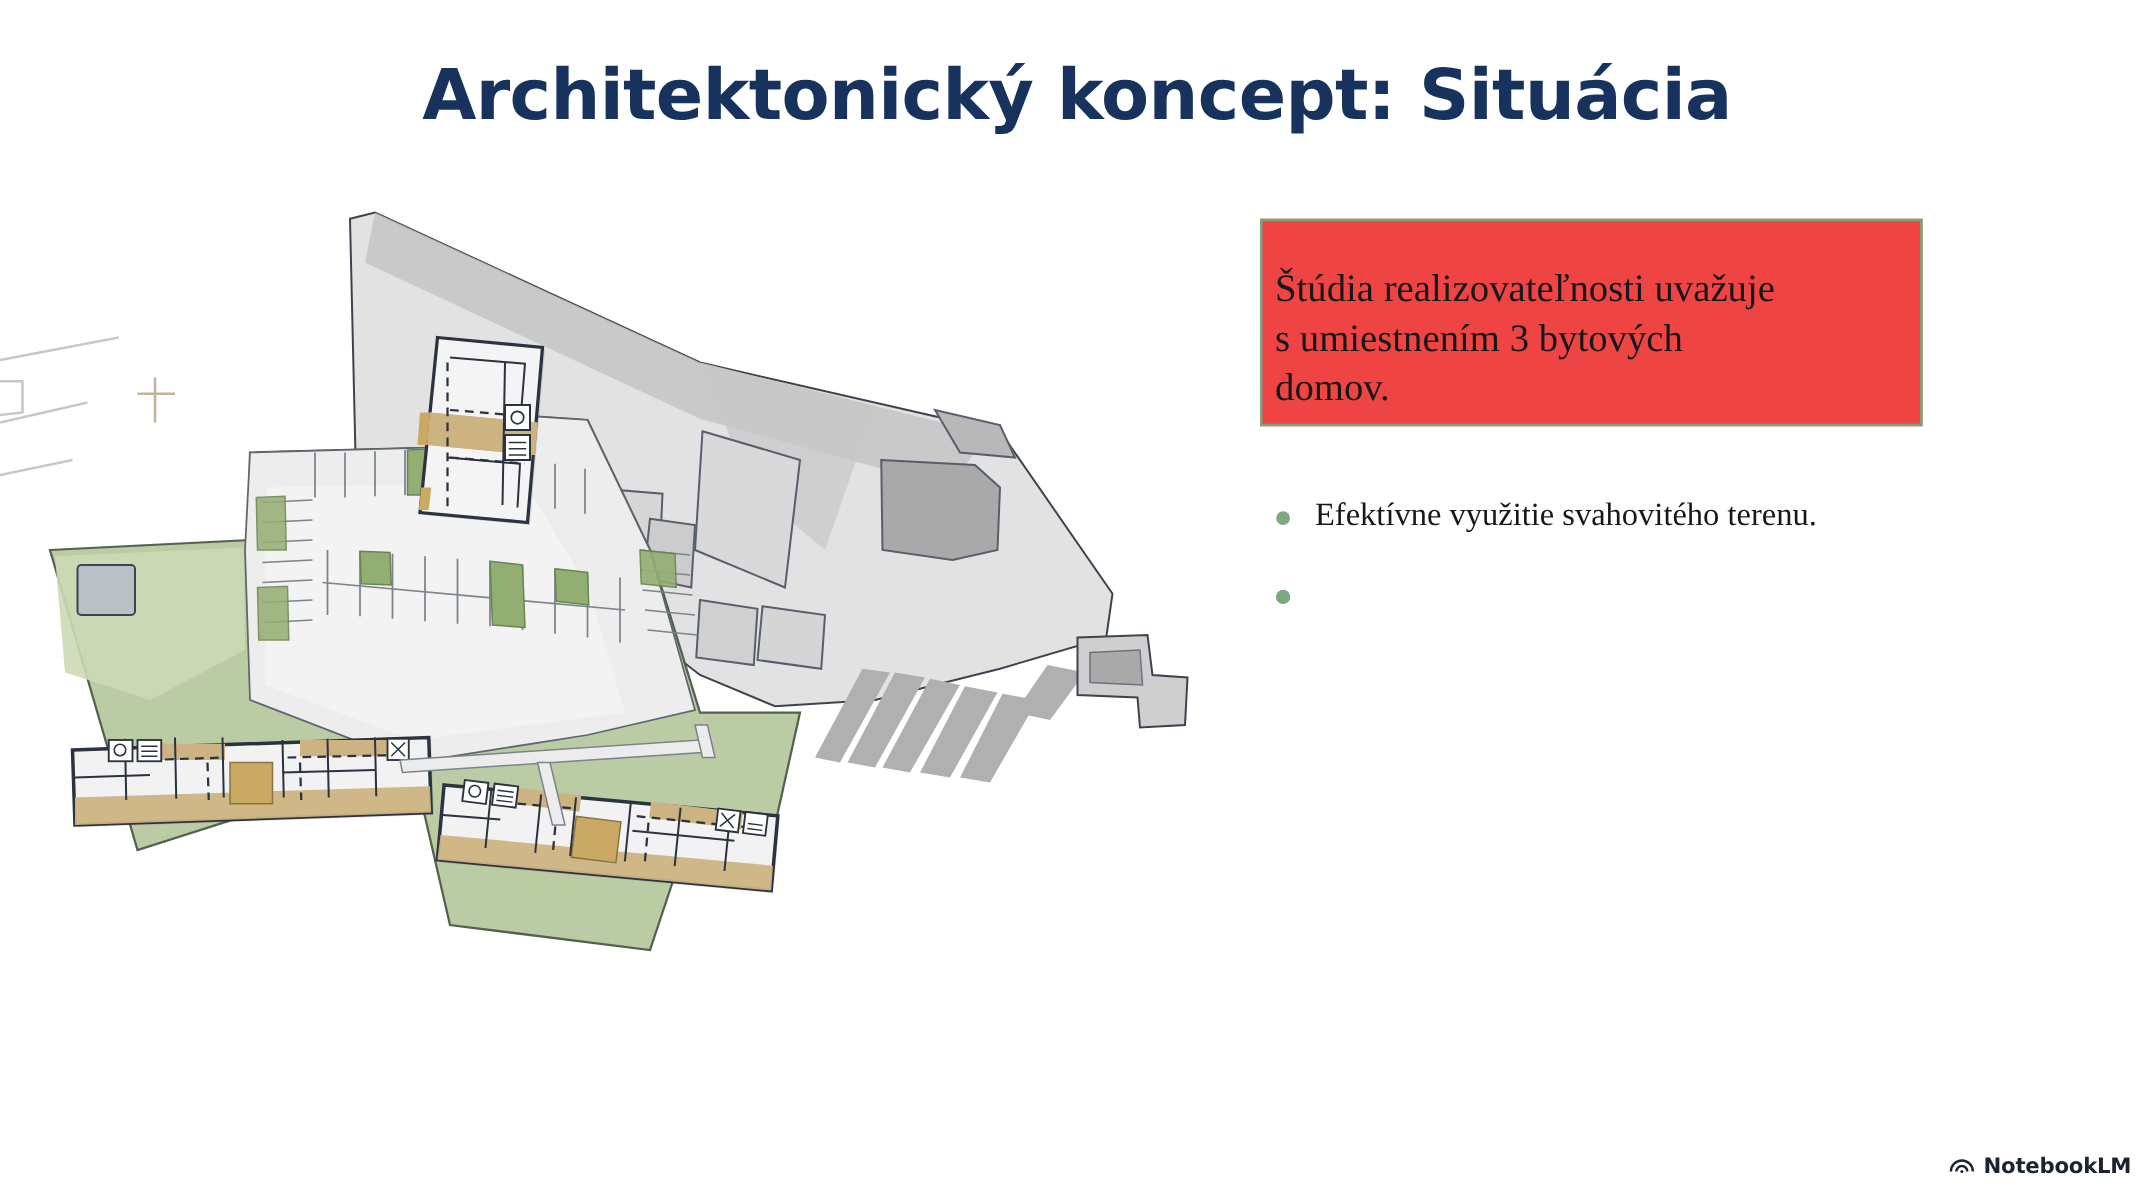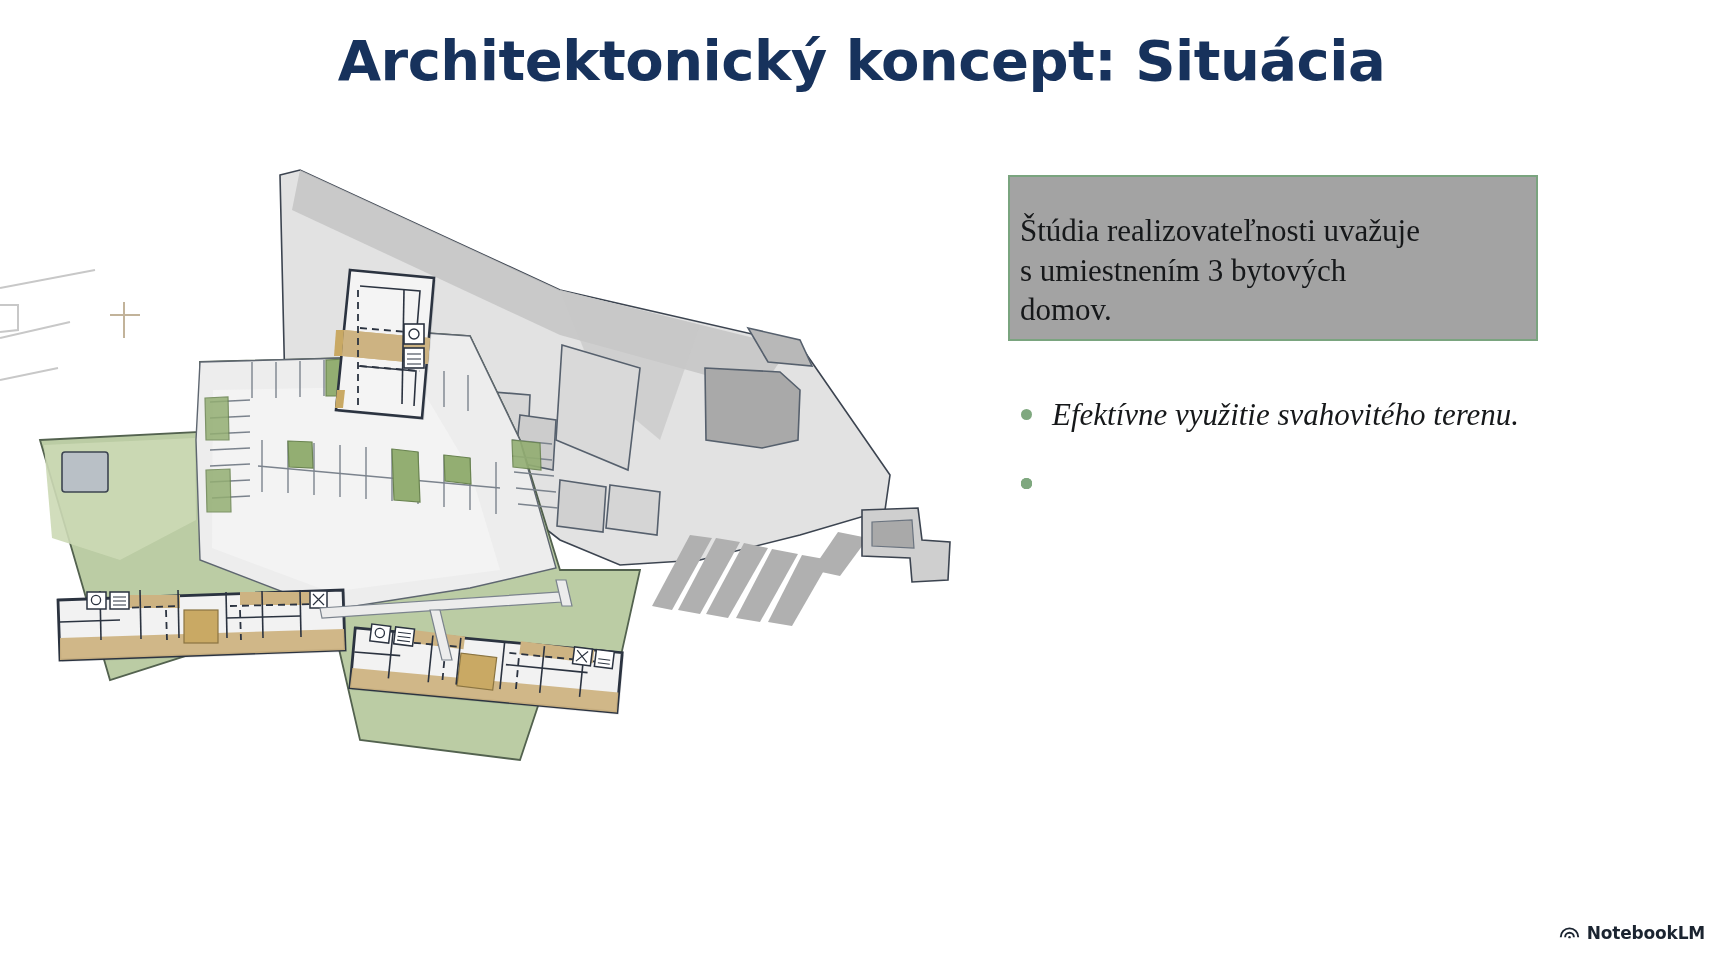--- a/index.html
+++ b/index.html
@@ -9,21 +9,21 @@
     background:#ffffff;
     font-family:"Liberation Sans", sans-serif;
     overflow:hidden;
     position:relative;
   }
   .slide{position:absolute;inset:0;background:#fff;}
 
   
   .slide-title{
     position:absolute;
-    left:0;right:0;top:28px;
+    left:0;right:0;top:44px;
     text-align:center;
     font-family:"DejaVu Sans", sans-serif;
     font-weight:bold;
     font-size:56px;
     letter-spacing:-0.5px;
     color:#17325c;
     white-space:nowrap;
   }
 
   
@@ -38,21 +38,21 @@
   .right-col{
     position:absolute;
     left:1000px;top:155px;
     width:700px;height:700px;
   }
   .callout{
     position:absolute;
     left:8px;top:20px;
     width:530px;height:166px;
     border:2px solid #7aa47f;
-    background:#a3a3a3;
+    background:#ef4444;
     box-sizing:border-box;
   }
   .callout-text{
     position:absolute;
     left:10px;top:34px;
     width:400px;
     font-family:"Liberation Serif", serif;
     font-size:31px;
     line-height:1.28;
     color:#16181a;
@@ -62,25 +62,24 @@
     left:10px;top:240px;
     width:620px;
     list-style:none;
     margin:0;padding:0;
   }
   .bullets li{
     position:relative;
     padding-left:42px;
     margin-bottom:29px;
     font-family:"Liberation Serif", serif;
-    font-size:31px;
+    font-size:26px;
     line-height:1.3;
     color:#16181a;
     max-width:475px;
-    font-style:italic;
   }
   .bullets li .dot{
     position:absolute;
     left:11px;top:14px;
     width:11px;height:11px;
     border-radius:50%;
     background:#7fa87f;
   }
 
   

